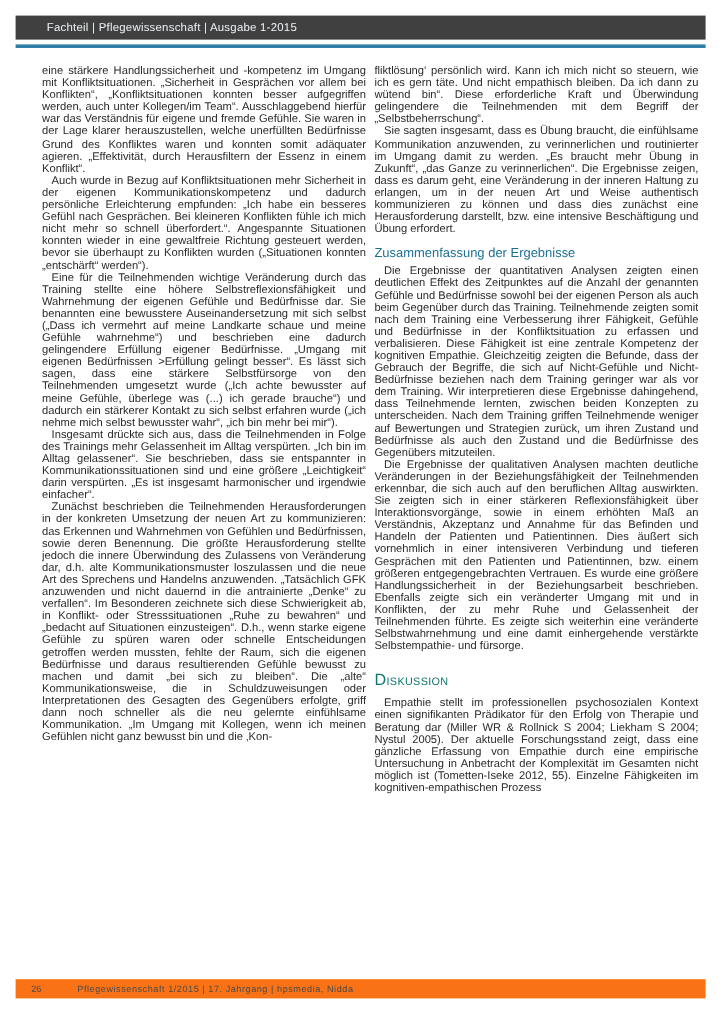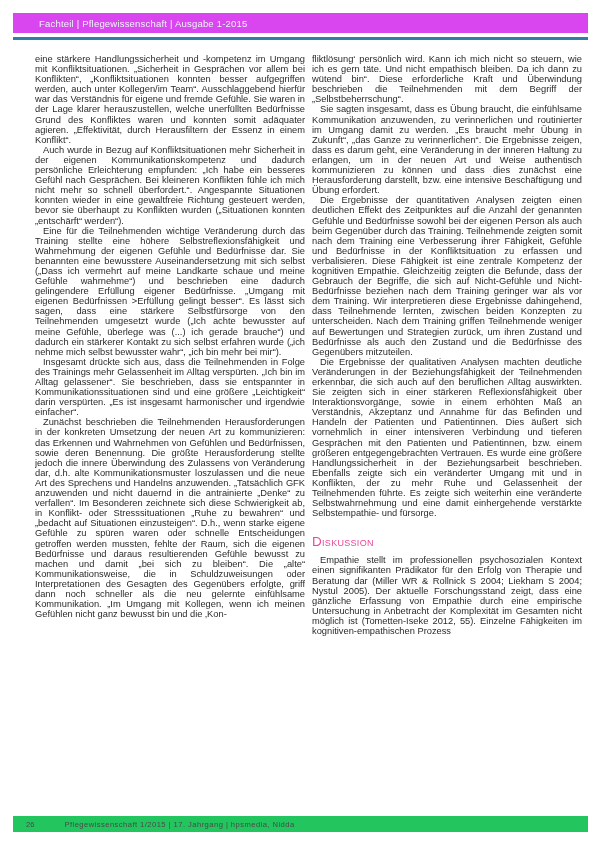--- a/index.html
+++ b/index.html
@@ -9,21 +9,21 @@
     height: 853px;
     background: #ffffff;
     font-family: "Liberation Sans", sans-serif;
     overflow: hidden;
   }
   
   .header-bar {
     position: absolute;
     left: 13px; top: 13px;
     width: 575px; height: 20px;
-    background: #d946ef;
+    background: #404040;
     color: #eef4f7;
     font-size: 9.5px;
     letter-spacing: 0.2px;
     display: flex;
     align-items: center;
     padding-left: 26px;
     box-sizing: border-box;
   }
   .header-line {
     position: absolute;
@@ -62,31 +62,31 @@
     margin: 10px 0 3px 0;
     font-size: 10.8px;
     line-height: 12px;
     color: #1d7094;
     font-weight: normal;
   }
   .section-heading {
     margin: 17px 0 6px 0;
     font-size: 13.5px;
     line-height: 14px;
-    color: #ec4899;
+    color: #0f766e;
     font-weight: normal;
     font-variant: small-caps;
     letter-spacing: 0.3px;
   }
   
   .footer-band {
     position: absolute;
     left: 13px; top: 816px;
     width: 575px; height: 16px;
-    background: #22c55e;
+    background: #f97316;
     display: flex;
     align-items: center;
     font-size: 7.6px;
     color: #4a4a4a;
   }
   .page-num { margin-left: 13px; }
   .journal-info { margin-left: 30px; letter-spacing: 0.45px; }
 </style>
 </head>
 <body>
@@ -102,22 +102,23 @@
 
     <section class="col">
       <p class="body">eine stärkere Handlungssicherheit und -kompetenz im Umgang mit Konfliktsituationen. „Sicherheit in Gesprächen vor allem bei Konflikten“, „Konfliktsituationen konnten besser aufgegriffen werden, auch unter Kollegen/im Team“. Ausschlaggebend hierfür war das Verständnis für eigene und fremde Gefühle. Sie waren in der Lage klarer herauszustellen, welche unerfüllten Bedürfnisse Grund des Konfliktes waren und konnten somit adäquater agieren. „Effektivität, durch Herausfiltern der Essenz in einem Konflikt“.</p>
       <p class="body ind">Auch wurde in Bezug auf Konfliktsituationen mehr Sicherheit in der eigenen Kommunikationskompetenz und dadurch persönliche Erleichterung empfunden: „Ich habe ein besseres Gefühl nach Gesprächen. Bei kleineren Konflikten fühle ich mich nicht mehr so schnell überfordert.“. Angespannte Situationen konnten wieder in eine gewaltfreie Richtung gesteuert werden, bevor sie überhaupt zu Konflikten wurden („Situationen konnten „entschärft“ werden“).</p>
       <p class="body ind">Eine für die Teilnehmenden wichtige Veränderung durch das Training stellte eine höhere Selbstreflexionsfähigkeit und Wahrnehmung der eigenen Gefühle und Bedürfnisse dar. Sie benannten eine bewusstere Auseinandersetzung mit sich selbst („Dass ich vermehrt auf meine Landkarte schaue und meine Gefühle wahrnehme“) und beschrieben eine dadurch gelingendere Erfüllung eigener Bedürfnisse. „Umgang mit eigenen Bedürfnissen &gt;Erfüllung gelingt besser“. Es lässt sich sagen, dass eine stärkere Selbstfürsorge von den Teilnehmenden umgesetzt wurde („Ich achte bewusster auf meine Gefühle, überlege was (...) ich gerade brauche“) und dadurch ein stärkerer Kontakt zu sich selbst erfahren wurde („ich nehme mich selbst bewusster wahr“, „ich bin mehr bei mir“).</p>
       <p class="body ind">Insgesamt drückte sich aus, dass die Teilnehmenden in Folge des Trainings mehr Gelassenheit im Alltag verspürten. „Ich bin im Alltag gelassener“. Sie beschrieben, dass sie entspannter in Kommunikationssituationen sind und eine größere „Leichtigkeit“ darin verspürten. „Es ist insgesamt harmonischer und irgendwie einfacher“.</p>
       <p class="body ind">Zunächst beschrieben die Teilnehmenden Herausforderungen in der konkreten Umsetzung der neuen Art zu kommunizieren: das Erkennen und Wahrnehmen von Gefühlen und Bedürfnissen, sowie deren Benennung. Die größte Herausforderung stellte jedoch die innere Überwindung des Zulassens von Veränderung dar, d.h. alte Kommunikationsmuster loszulassen und die neue Art des Sprechens und Handelns anzuwenden. „Tatsächlich GFK anzuwenden und nicht dauernd in die antrainierte „Denke“ zu verfallen“. Im Besonderen zeichnete sich diese Schwierigkeit ab, in Konflikt- oder Stresssituationen „Ruhe zu bewahren“ und „bedacht auf Situationen einzusteigen“. D.h., wenn starke eigene Gefühle zu spüren waren oder schnelle Entscheidungen getroffen werden mussten, fehlte der Raum, sich die eigenen Bedürfnisse und daraus resultierenden Gefühle bewusst zu machen und damit „bei sich zu bleiben“. Die „alte“ Kommunikationsweise, die in Schuldzuweisungen oder Interpretationen des Gesagten des Gegenübers erfolgte, griff dann noch schneller als die neu gelernte einfühlsame Kommunikation. „Im Umgang mit Kollegen, wenn ich meinen Gefühlen nicht ganz bewusst bin und die ‚Kon-</p>
     </section>
 
     <section class="col">
-      <p class="body">fliktlösung‘ persönlich wird. Kann ich mich nicht so steuern, wie ich es gern täte. Und nicht empathisch bleiben. Da ich dann zu wütend bin“. Diese erforderliche Kraft und Überwindung beschrieben die Teilnehmenden mit dem Begriff der „Selbstbeherrschung“.</p>
+      <p class="body">fliktlösung‘ persönlich wird. Kann ich mich nicht so steuern, wie ich es gern täte. Und nicht empathisch bleiben. Da ich dann zu wütend bin“. Diese erforderliche Kraft und Überwindung gelingendere die Teilnehmenden mit dem Begriff der „Selbstbeherrschung“.</p>
       <p class="body ind">Sie sagten insgesamt, dass es Übung braucht, die einfühlsame Kommunikation anzuwenden, zu verinnerlichen und routinierter im Umgang damit zu werden. „Es braucht mehr Übung in Zukunft“, „das Ganze zu verinnerlichen“. Die Ergebnisse zeigen, dass es darum geht, eine Veränderung in der inneren Haltung zu erlangen, um in der neuen Art und Weise authentisch kommunizieren zu können und dass dies zunächst eine Herausforderung darstellt, bzw. eine intensive Beschäftigung und Übung erfordert.</p>
+      <h3 class="summary-heading">Zusammenfassung der Ergebnisse</h3>
       <p class="body ind">Die Ergebnisse der quantitativen Analysen zeigten einen deutlichen Effekt des Zeitpunktes auf die Anzahl der genannten Gefühle und Bedürfnisse sowohl bei der eigenen Person als auch beim Gegenüber durch das Training. Teilnehmende zeigten somit nach dem Training eine Verbesserung ihrer Fähigkeit, Gefühle und Bedürfnisse in der Konfliktsituation zu erfassen und verbalisieren. Diese Fähigkeit ist eine zentrale Kompetenz der kognitiven Empathie. Gleichzeitig zeigten die Befunde, dass der Gebrauch der Begriffe, die sich auf Nicht-Gefühle und Nicht-Bedürfnisse beziehen nach dem Training geringer war als vor dem Training. Wir interpretieren diese Ergebnisse dahingehend, dass Teilnehmende lernten, zwischen beiden Konzepten zu unterscheiden. Nach dem Training griffen Teilnehmende weniger auf Bewertungen und Strategien zurück, um ihren Zustand und Bedürfnisse als auch den Zustand und die Bedürfnisse des Gegenübers mitzuteilen.</p>
       <p class="body ind">Die Ergebnisse der qualitativen Analysen machten deutliche Veränderungen in der Beziehungsfähigkeit der Teilnehmenden erkennbar, die sich auch auf den beruflichen Alltag auswirkten. Sie zeigten sich in einer stärkeren Reflexionsfähigkeit über Interaktionsvorgänge, sowie in einem erhöhten Maß an Verständnis, Akzeptanz und Annahme für das Befinden und Handeln der Patienten und Patientinnen. Dies äußert sich vornehmlich in einer intensiveren Verbindung und tieferen Gesprächen mit den Patienten und Patientinnen, bzw. einem größeren entgegengebrachten Vertrauen. Es wurde eine größere Handlungssicherheit in der Beziehungsarbeit beschrieben. Ebenfalls zeigte sich ein veränderter Umgang mit und in Konflikten, der zu mehr Ruhe und Gelassenheit der Teilnehmenden führte. Es zeigte sich weiterhin eine veränderte Selbstwahrnehmung und eine damit einhergehende verstärkte Selbstempathie- und fürsorge.</p>
       <h2 class="section-heading">Diskussion</h2>
       <p class="body ind">Empathie stellt im professionellen psychosozialen Kontext einen signifikanten Prädikator für den Erfolg von Therapie und Beratung dar (Miller WR &amp; Rollnick S 2004; Liekham S 2004; Nystul 2005). Der aktuelle Forschungsstand zeigt, dass eine gänzliche Erfassung von Empathie durch eine empirische Untersuchung in Anbetracht der Komplexität im Gesamten nicht möglich ist (Tometten-Iseke 2012, 55). Einzelne Fähigkeiten im kognitiven-empathischen Prozess</p>
     </section>
 
   </div>
 
   <div class="footer-band">
     <span class="page-num">26</span>

